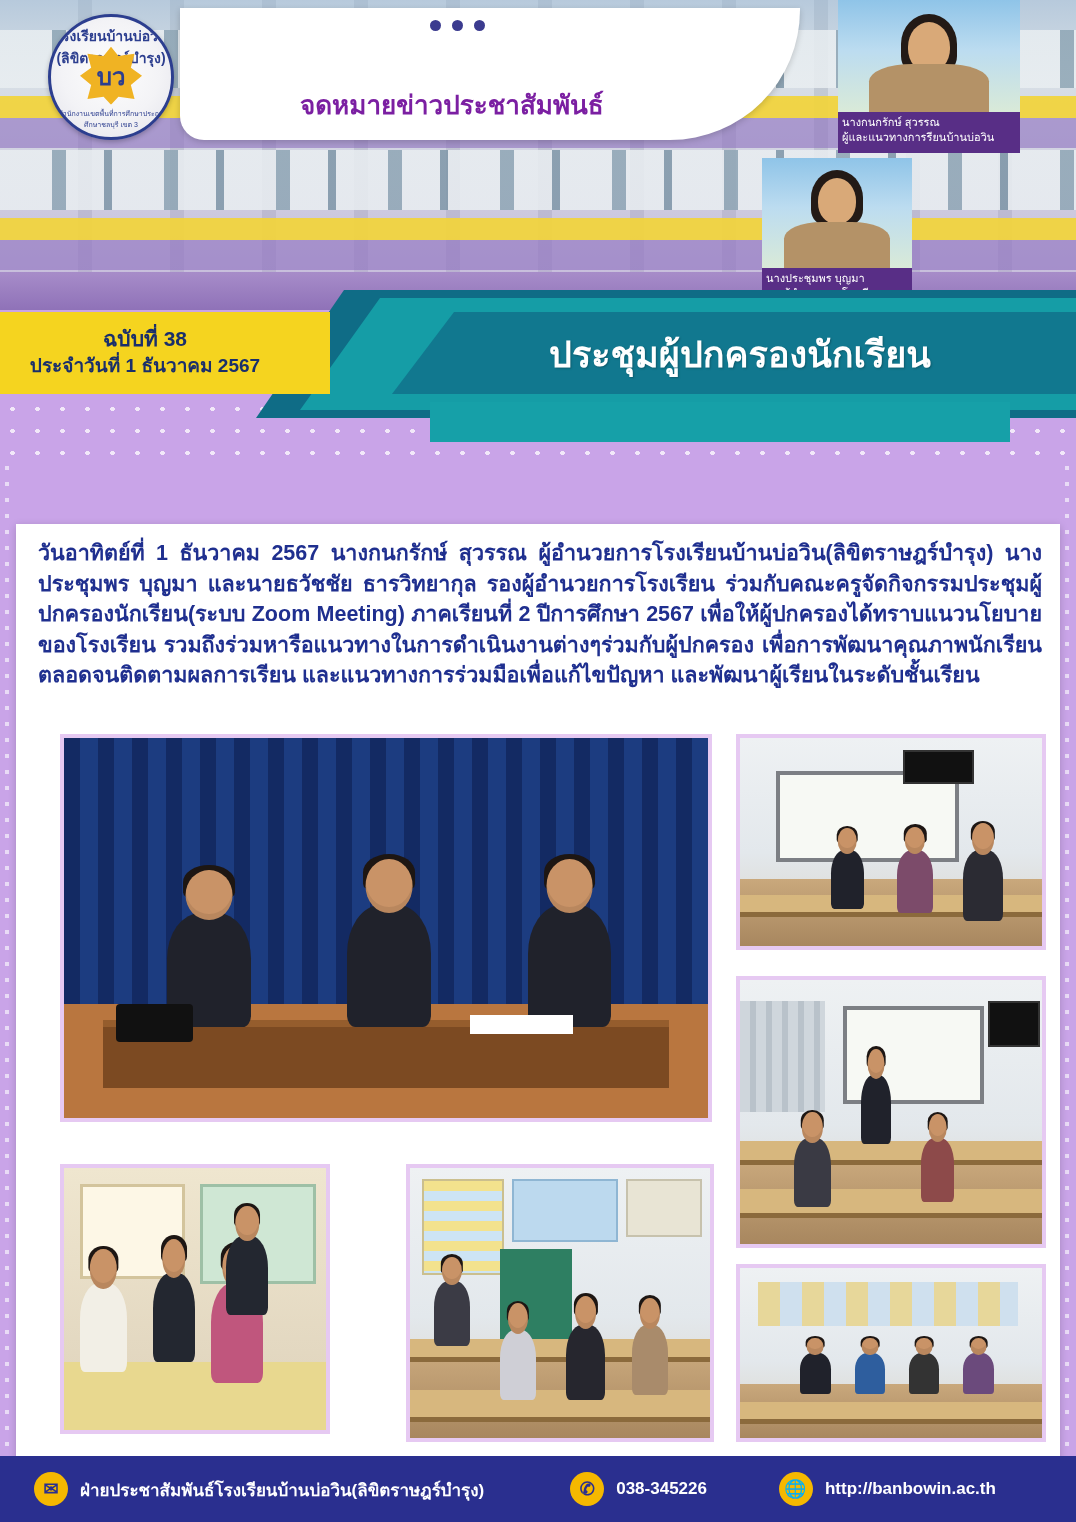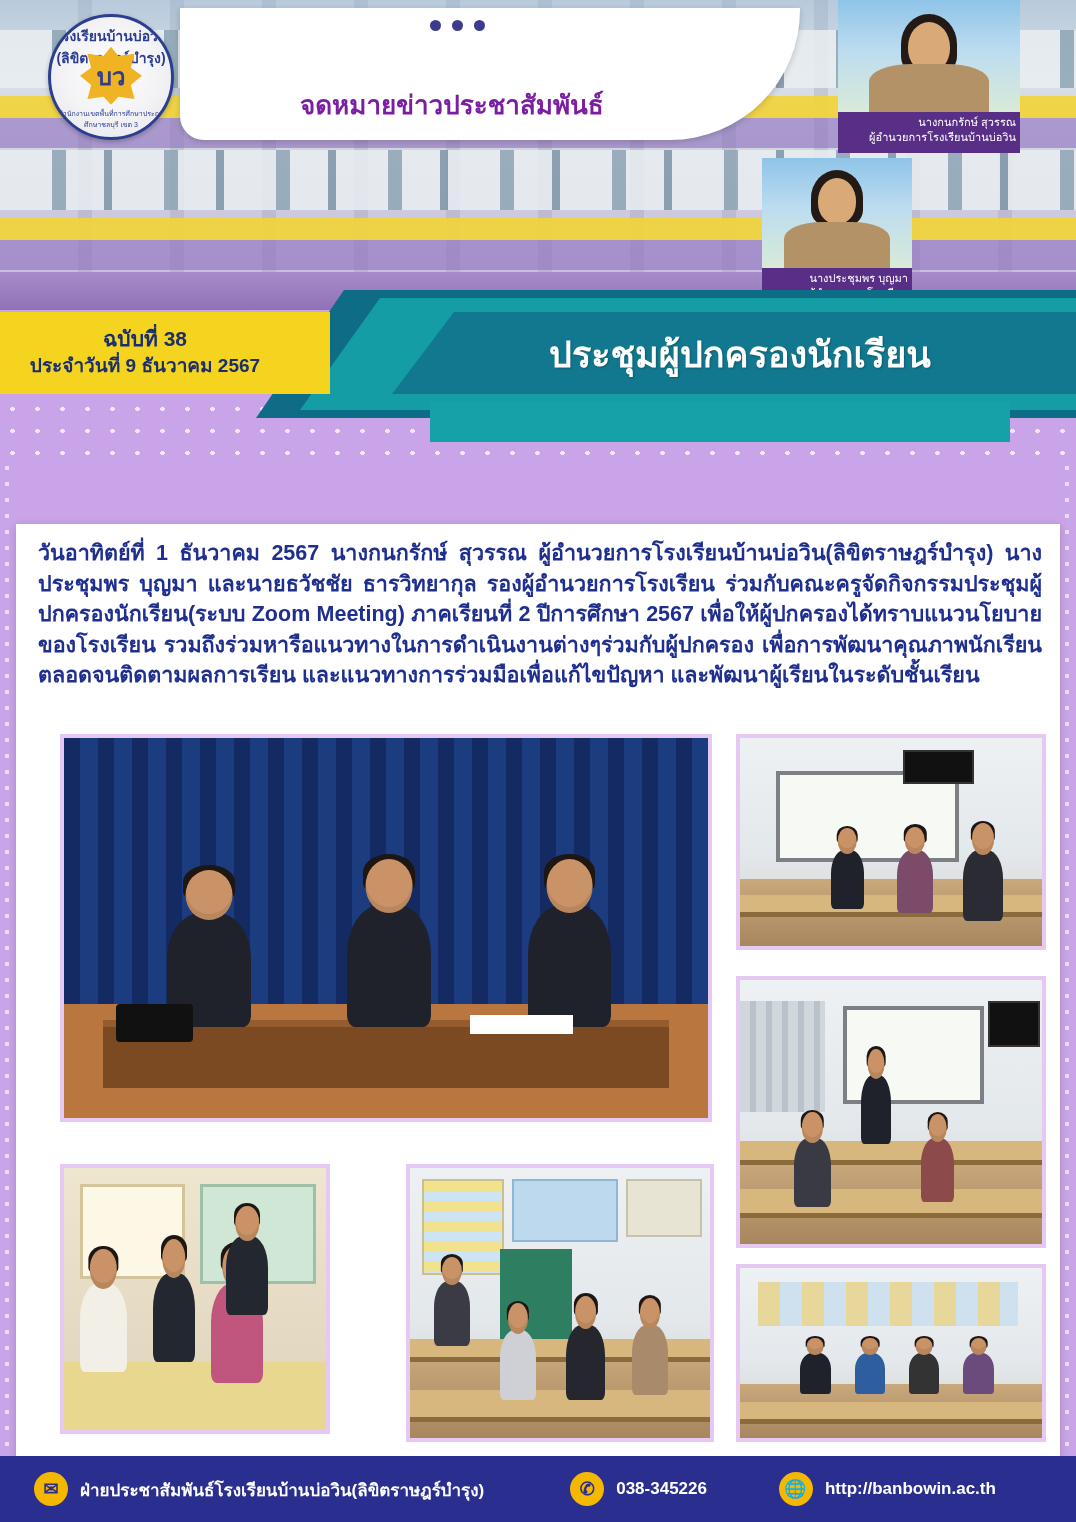--- a/index.html
+++ b/index.html
@@ -165,21 +165,21 @@
     background: #231a16;
   }
   .portrait .photo .body {
     position: absolute; left: 50%; transform: translateX(-50%);
     background: #b49267;
     border-radius: 36% 36% 0 0;
   }
   .portrait .caption {
     background: #582e86;
     color: #fff;
-    text-align: right;
+    text-align: left;
     font-size: 11px;
     line-height: 1.35;
     padding: 3px 4px 8px;
   }
   .portrait.p-main { left: 838px; top: 0px; width: 182px; }
   .portrait.p-main .photo { height: 112px; }
   .portrait.p-left { left: 762px; top: 158px; width: 150px; }
   .portrait.p-left .photo { height: 110px; }
   .portrait.p-right { left: 928px; top: 158px; width: 140px; }
   .portrait.p-right .photo { height: 110px; }
@@ -403,21 +403,21 @@
     <div class="news-title">จดหมายข่าวประชาสัมพันธ์</div>
 
     <div class="portrait p-main">
       <div class="photo">
         <div class="hair" style="width:56px;height:60px;top:14px;"></div>
         <div class="head" style="width:42px;height:50px;top:22px;"></div>
         <div class="body" style="width:120px;height:48px;bottom:0;"></div>
       </div>
       <div class="caption">
         <div>นางกนกรักษ์ สุวรรณ</div>
-        <div>ผู้อำนวยการโรงเรียนบ้านบ่อวิน</div>
+        <div>ผู้และแนวทางการรียนบ้านบ่อวิน</div>
       </div>
     </div>
 
     <div class="portrait p-left">
       <div class="photo">
         <div class="hair" style="width:52px;height:56px;top:12px;"></div>
         <div class="head" style="width:38px;height:46px;top:20px;"></div>
         <div class="body" style="width:106px;height:46px;bottom:0;"></div>
       </div>
       <div class="caption">
@@ -431,21 +431,21 @@
   <div class="dot-band"></div>
   <div class="side-dots l"></div>
   <div class="side-dots r"></div>
 
   <div class="banner-wrap">
     <div class="teal-band"></div>
     <div class="teal-band2"></div>
     <div class="teal-band3"></div>
     <div class="yellow-strip"></div>
     <div class="issue-no">ฉบับที่ 38</div>
-    <div class="issue-date">ประจำวันที่ 9 ธันวาคม 2567</div>
+    <div class="issue-date">ประจำวันที่ 1 ธันวาคม 2567</div>
     <div class="banner-title">ประชุมผู้ปกครองนักเรียน</div>
     <div class="banner-sub-plate"></div>
   </div>
 
   <div class="content-card">
     <div class="body-text">วันอาทิตย์ที่ 1 ธันวาคม 2567 นางกนกรักษ์ สุวรรณ ผู้อำนวยการโรงเรียนบ้านบ่อวิน(ลิขิตราษฎร์บำรุง) นางประชุมพร บุญมา และนายธวัชชัย ธารวิทยากุล รองผู้อำนวยการโรงเรียน ร่วมกับคณะครูจัดกิจกรรมประชุมผู้ปกครองนักเรียน(ระบบ Zoom Meeting) ภาคเรียนที่ 2 ปีการศึกษา 2567 เพื่อให้ผู้ปกครองได้ทราบแนวนโยบายของโรงเรียน รวมถึงร่วมหารือแนวทางในการดำเนินงานต่างๆร่วมกับผู้ปกครอง เพื่อการพัฒนาคุณภาพนักเรียนตลอดจนติดตามผลการเรียน และแนวทางการร่วมมือเพื่อแก้ไขปัญหา และพัฒนาผู้เรียนในระดับชั้นเรียน</div>
 
     <div class="ph ph1">
       <div class="inner">
         <div class="curtain"></div>

